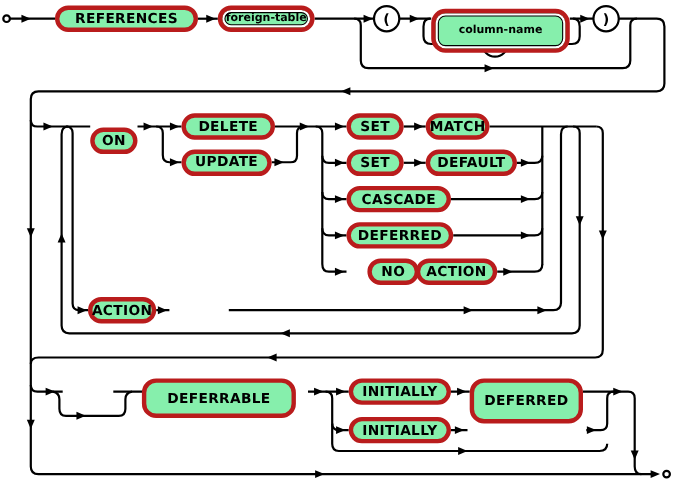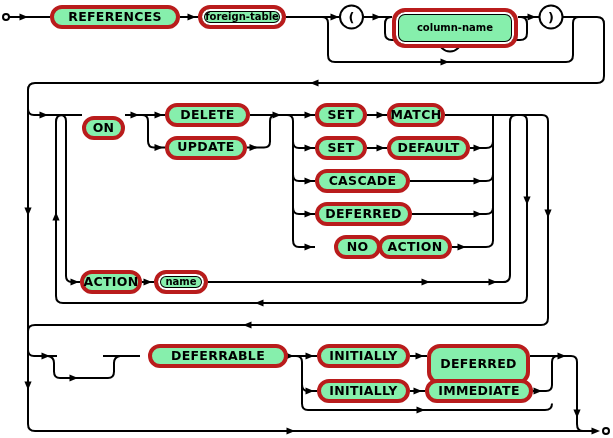--- a/index.html
+++ b/index.html
@@ -174,21 +174,19 @@
   <div class="pill kw" style="left:315px;top:103px;width:52px;height:24px">SET</div>
   <div class="pill kw" style="left:387px;top:103px;width:58px;height:24px">MATCH</div>
   <div class="pill kw" style="left:315px;top:136px;width:52px;height:24px">SET</div>
   <div class="pill kw" style="left:315px;top:169px;width:95px;height:24px">CASCADE</div>
   <div class="pill kw" style="left:387px;top:136px;width:83px;height:24px">DEFAULT</div>
   <div class="pill kw" style="left:315px;top:202px;width:97px;height:24px">DEFERRED</div>
   <div class="pill kw" style="left:334px;top:235px;width:47px;height:24px">NO</div>
   <div class="pill kw" style="left:378px;top:235px;width:74px;height:24px">ACTION</div>
 
   <div class="pill kw" style="left:80px;top:270px;width:62px;height:24px">ACTION</div>
-  <div class="pill nt" style="left:154px;top:270px;width:54px;height:24px">name</div>
 
-  <div class="pill kw" style="left:148px;top:344px;width:140px;height:24px">DEFERRABLE</div>
+  <div class="pill kw" style="left:129px;top:344px;width:140px;height:36px">DEFERRABLE</div>
   <div class="pill kw" style="left:317px;top:344px;width:93px;height:24px">INITIALLY</div>
   <div class="pill kw" style="left:427px;top:344px;width:103px;height:41px">DEFERRED</div>
   <div class="pill kw" style="left:317px;top:379px;width:93px;height:24px">INITIALLY</div>
-  <div class="pill kw" style="left:425px;top:379px;width:108px;height:24px">IMMEDIATE</div>
 
 </div>
 
 </body></html>

